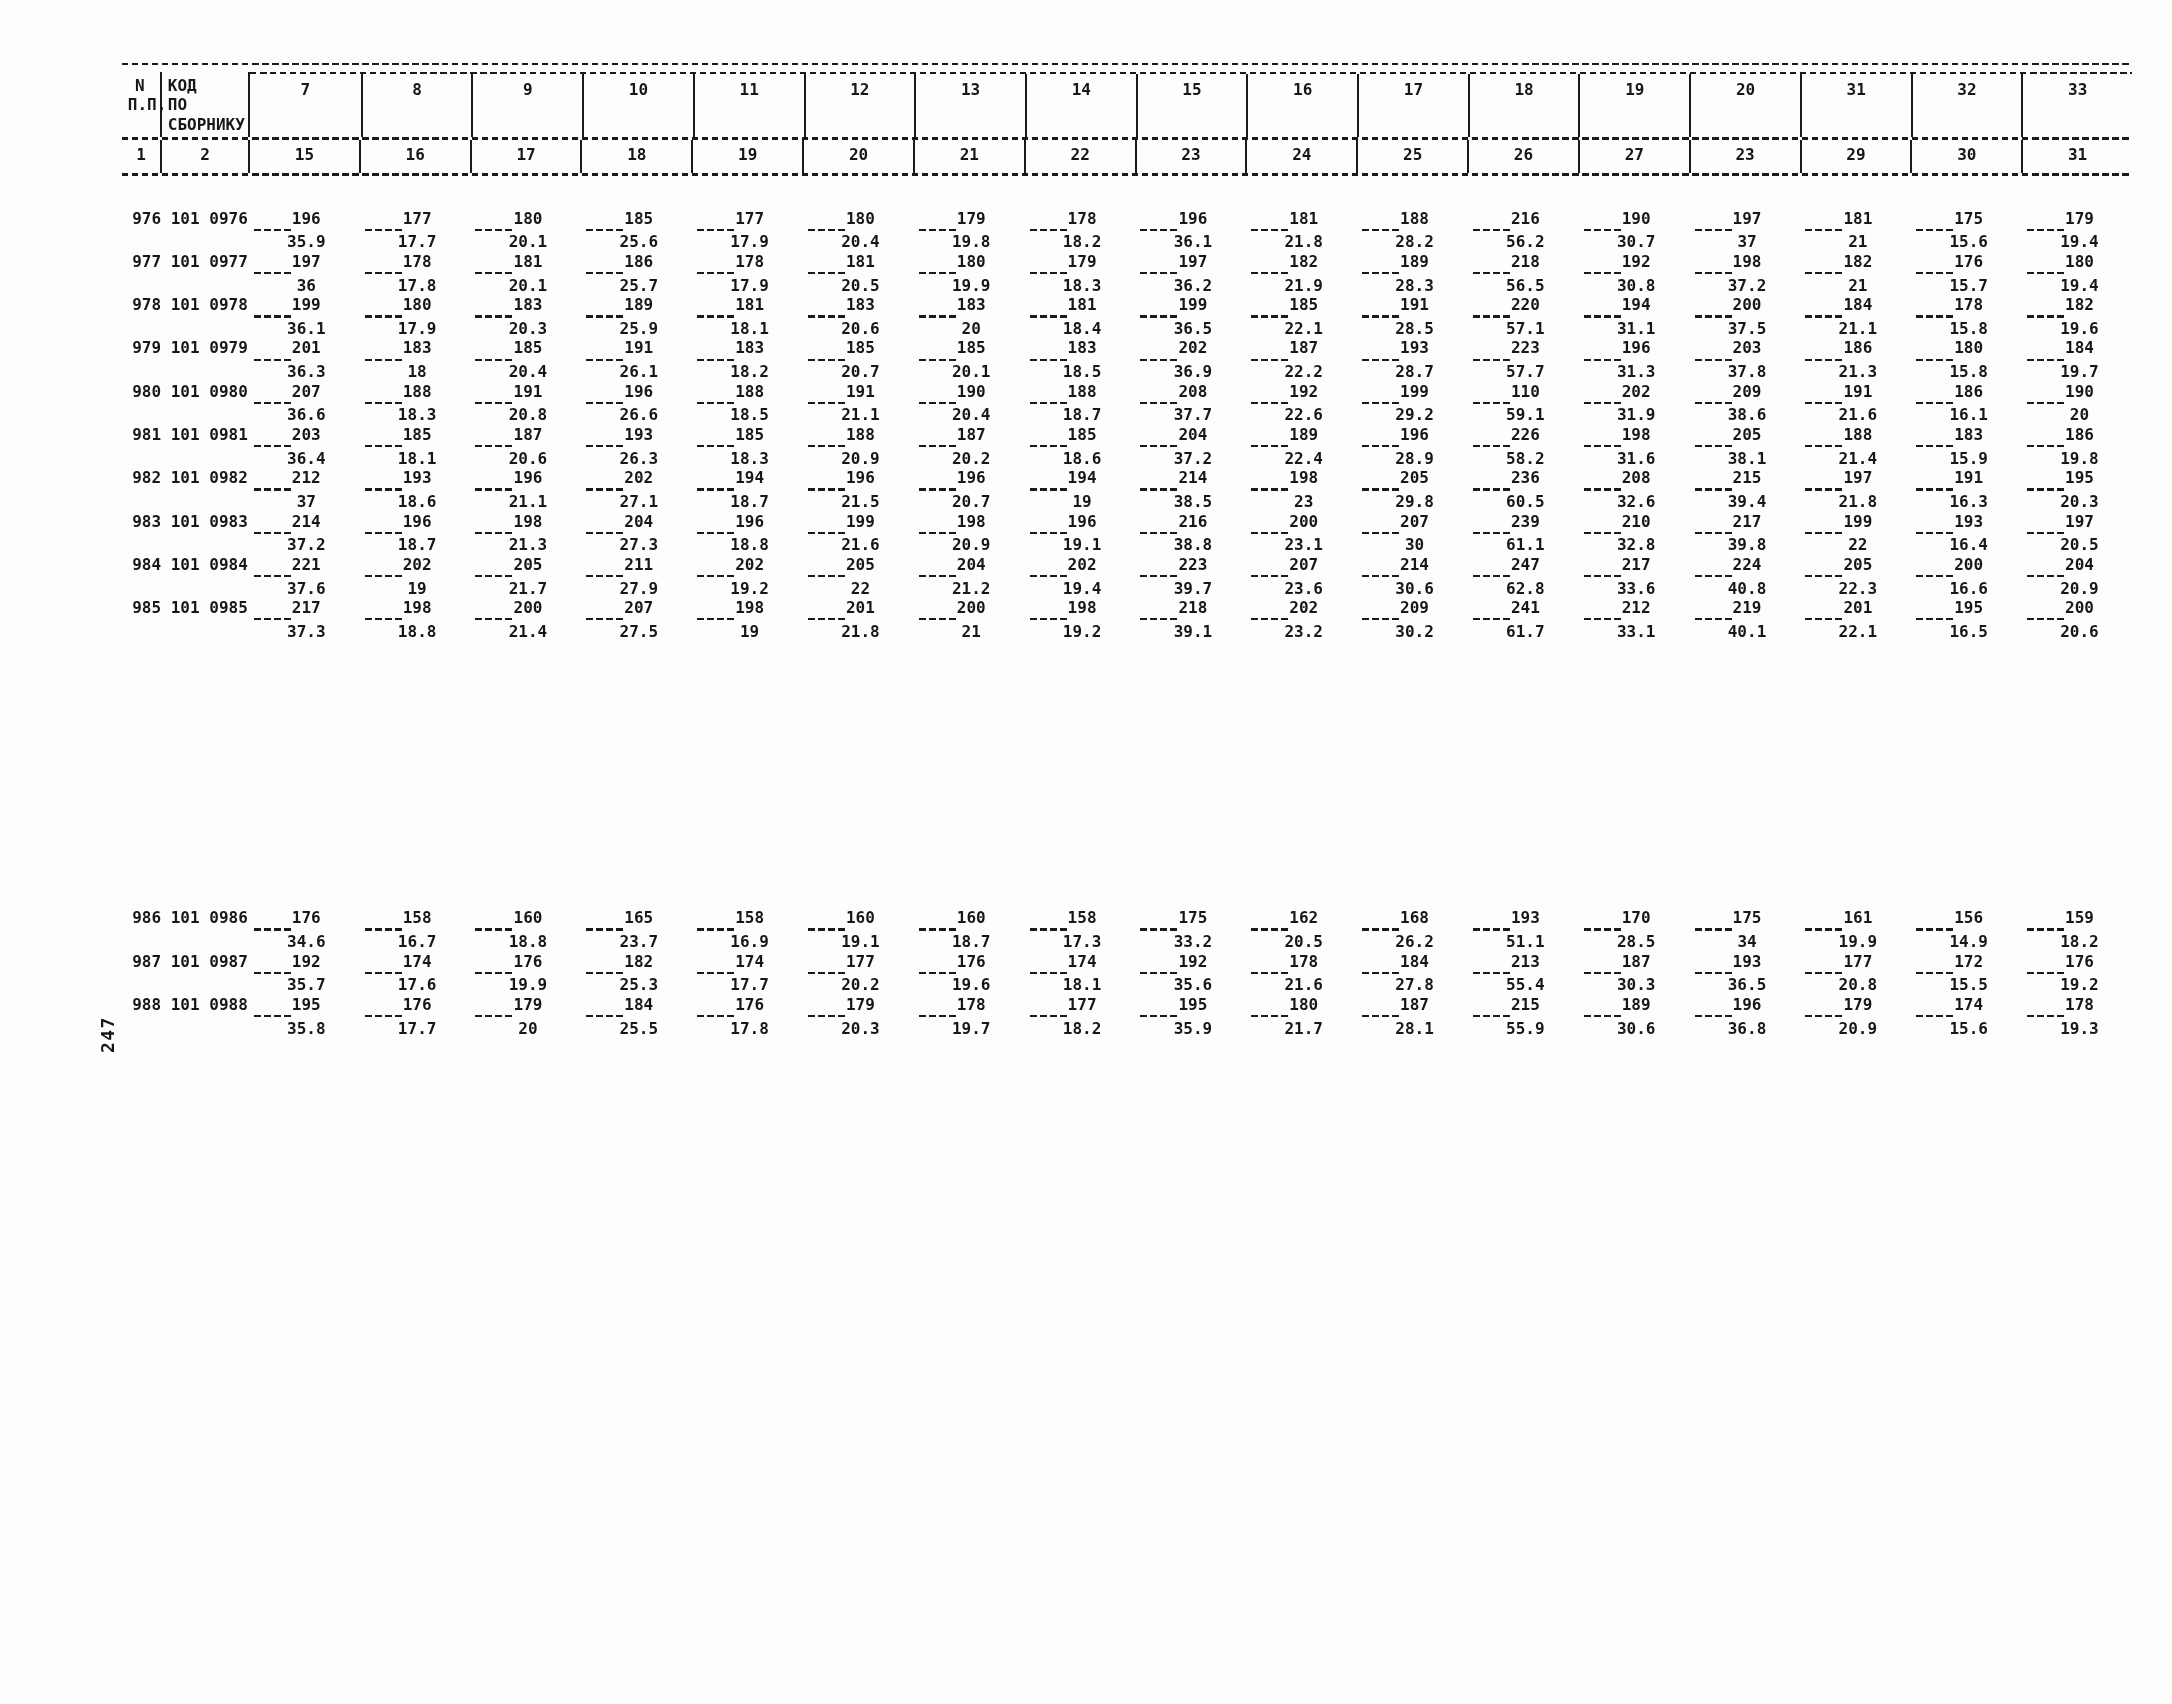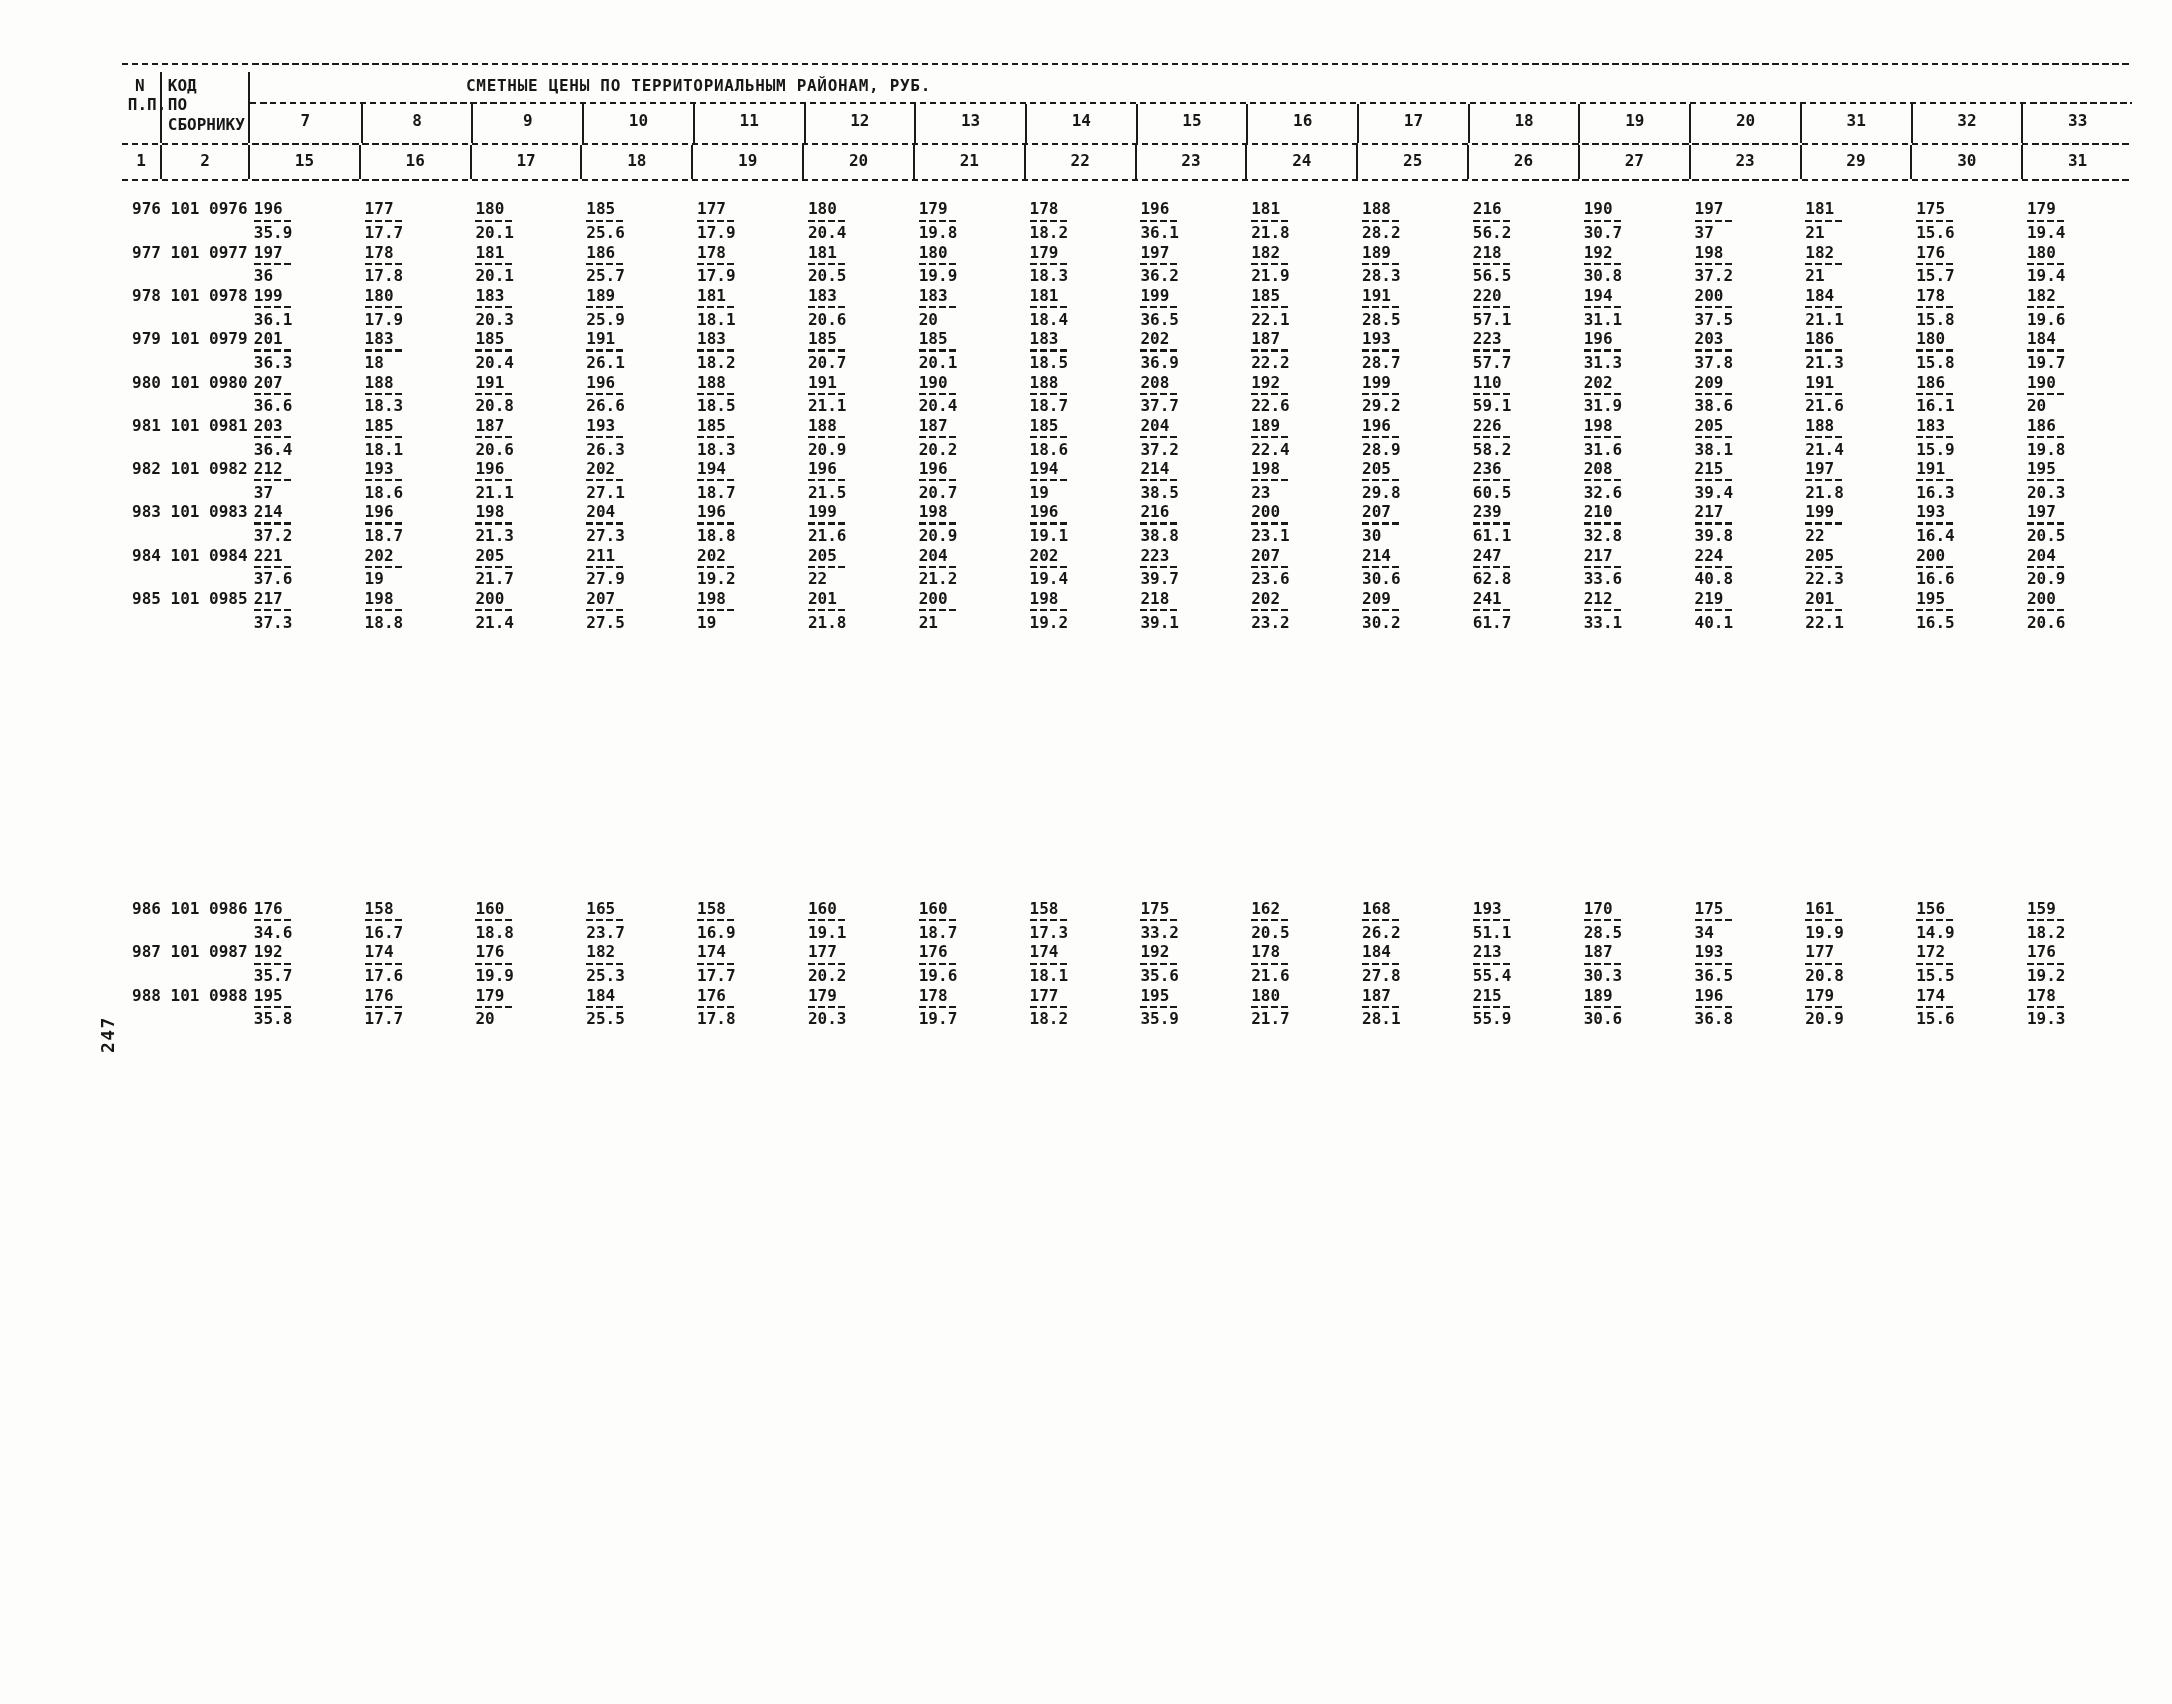--- a/index.html
+++ b/index.html
@@ -52,21 +52,21 @@
     line-height:19.5px;
   }
   .hnum:first-child{border-left:none;}
   .icell{
     text-align:center;
     padding:5.8px 0 8.6px;
     line-height:19.5px;
   }
   .i1{border-right:2.2px solid #1a1a1a;}
   .ival{border-left:2.2px solid #1a1a1a;}
-  .tbody{margin-top:18px;}
+  .tbody{margin-top:33px;text-align:center;}
   .rlabel{
     grid-column:1 / span 2;
     padding-left:10px;
     line-height:19.5px;
     white-space:nowrap;
   }
   .frac{padding-left:5.8px;}
   .num,.den{display:block;line-height:19.5px;white-space:nowrap;}
   .bar{
     width:39px;height:2.2px;margin:0.7px 0 1.4px;
@@ -95,21 +95,20 @@
       <div class="c1">
         <span>N</span>
         <span>П.П.</span>
       </div>
       <div class="c2">
         <span>КОД</span>
         <span>ПО</span>
         <span>СБОРНИКУ</span>
       </div>
       <div class="hspan">
-        <div class="title">СМЕТНЫЕ ЦЕНЫ ПО ТЕРРИТОРИАЛЬНЫМ РАЙОНАМ, РУБ.</div>
         <div class="rule hrule"></div>
         <div class="hnums" id="districts-row">
             <div class="hnum">7</div>
             <div class="hnum">8</div>
             <div class="hnum">9</div>
             <div class="hnum">10</div>
             <div class="hnum">11</div>
             <div class="hnum">12</div>
             <div class="hnum">13</div>
             <div class="hnum">14</div>

